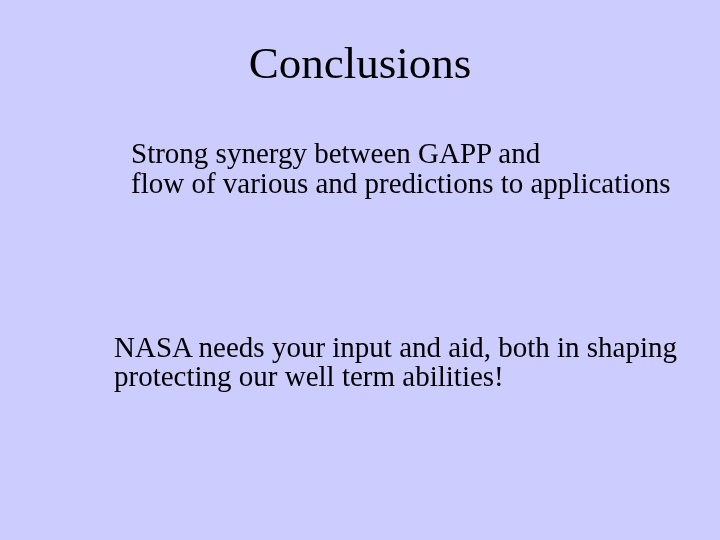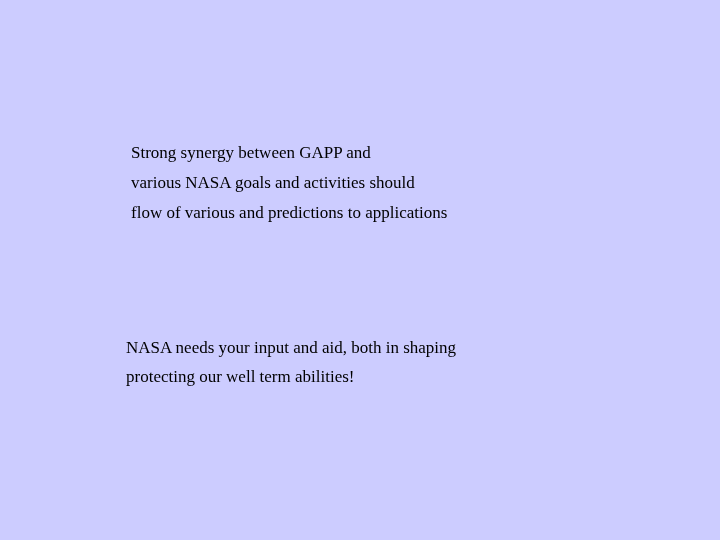--- a/index.html
+++ b/index.html
@@ -28,47 +28,47 @@
     text-align: center;
     font-size: 45px;
     font-weight: normal;
     line-height: 54px;
     letter-spacing: 0px;
     color: #000000;
   }
   .para {
     position: absolute;
     margin: 0;
-    font-size: 17px;
+    font-size: 29px;
     color: #000000;
     white-space: nowrap;
   }
   .para-1 {
     top: 138px;
     left: 131px;
     line-height: 30px;
   }
   .para-2 {
     top: 333px;
-    left: 126px;
+    left: 114px;
     line-height: 29px;
   }
   .para .line {
     display: block;
   }
 </style>
 </head>
 <body>
 
 <div class="slide">
 
+  <h1 class="slide-title">Conclusions</h1>
 
   <div class="para para-1">
     <span class="line">Strong synergy between GAPP and</span>
-    <span class="line">various NASA goals and activities should</span>
     <span class="line">flow of various and predictions to applications</span>
   </div>
 
   <div class="para para-2">
     <span class="line">NASA needs your input and aid, both in shaping</span>
     <span class="line">protecting our well term abilities!</span>
   </div>
 
 </div>
 

